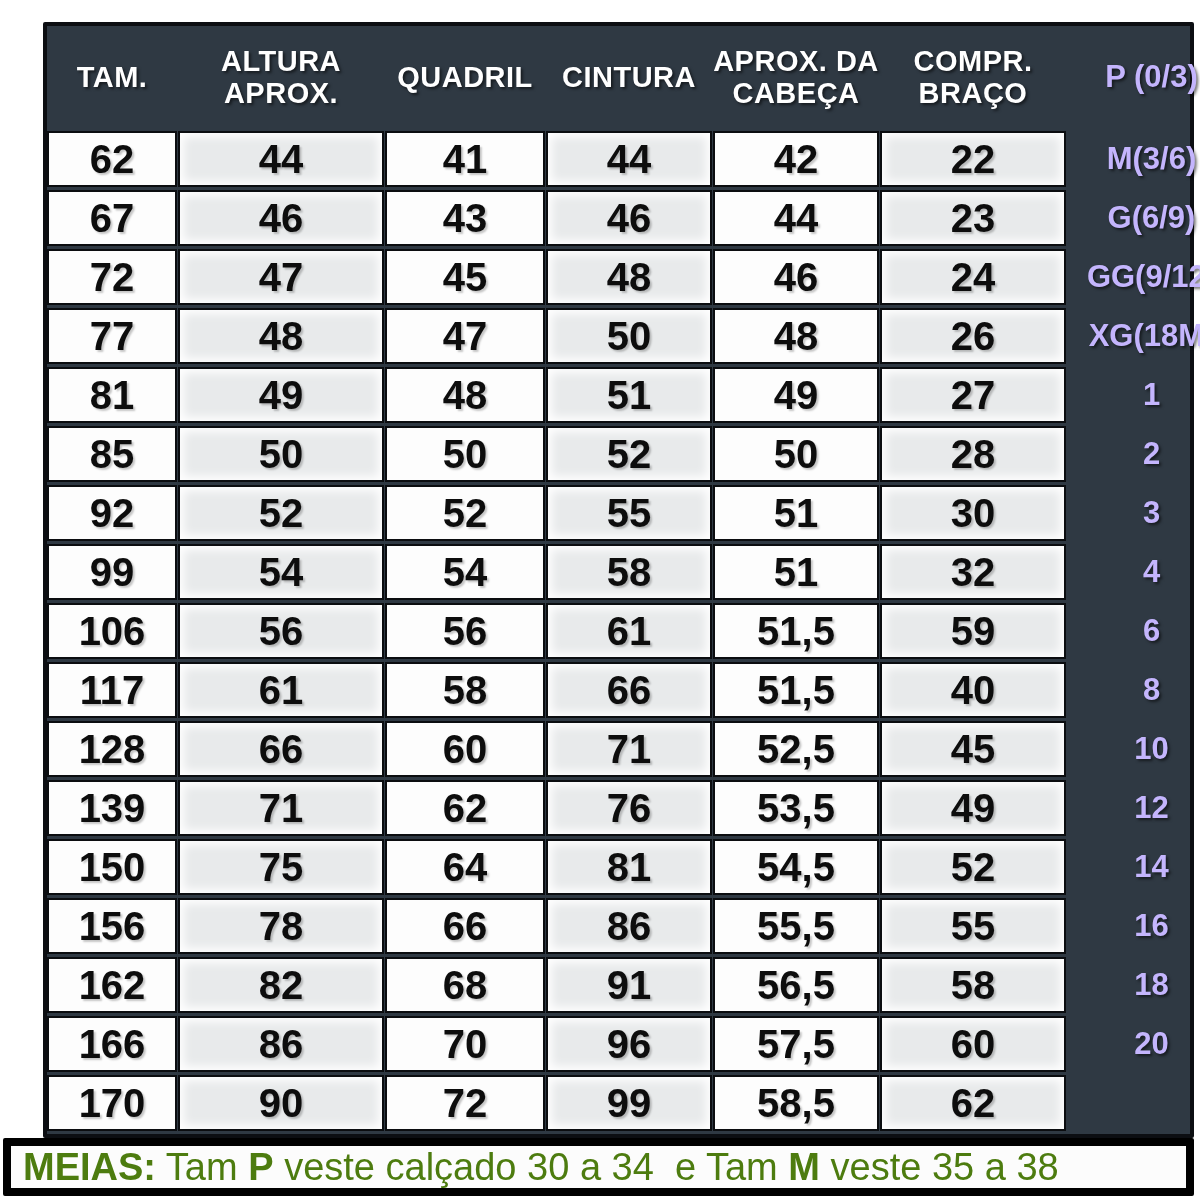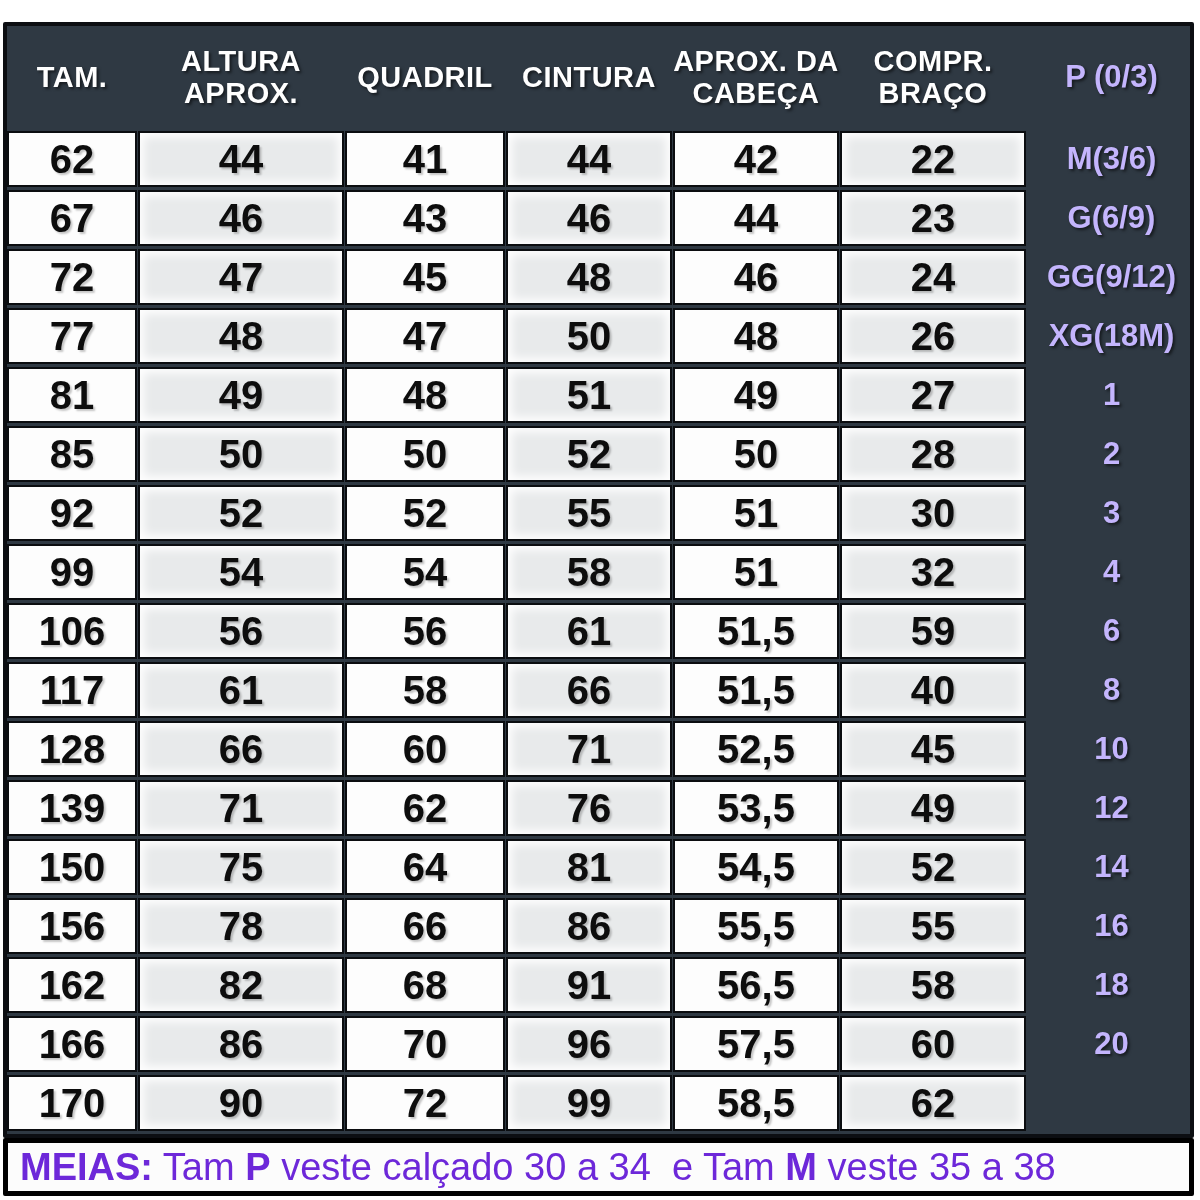--- a/index.html
+++ b/index.html
@@ -12,20 +12,21 @@
   }
   .sheet {
     position: absolute;
     left: 3px; top: 22px;
     width: 1191px;
   }
   .size-table {
     background: #2f3943;
     border: 4px solid #0c0e12;
     border-radius: 2px;
+    margin-left: 40px;
   }
   .grid {
     display: grid;
     grid-template-columns: 130px 206px 160px 166px 166px 186px 169px;
     grid-template-rows: 102px;
     grid-auto-rows: 56px;
     row-gap: 3px;
     column-gap: 1px;
     padding-bottom: 3px;
   }
@@ -64,28 +65,28 @@
     font-weight: bold;
     font-size: 40px;
     text-shadow: 2px 2px 2px rgba(0,0,0,0.22);
   }
   .data-cell.alt {
     background: #e8eaeb;
     box-shadow: inset 0 0 10px 4px rgba(255,255,255,0.95);
   }
   .socks-note {
     background: #fcfcfc;
-    border: 5px solid #000000;
+    border: 8px solid #000000;
     border-radius: 2px;
     height: 58px;
     display: flex;
     align-items: center;
     padding-left: 12px;
     font-size: 38px;
-    color: #6d28d9;
+    color: #4d7c0f;
     white-space: pre;
   }
   .socks-note .b { font-weight: bold; }
 </style>
 </head>
 <body>
 
 <div class="sheet">
 
   <div class="size-table">

